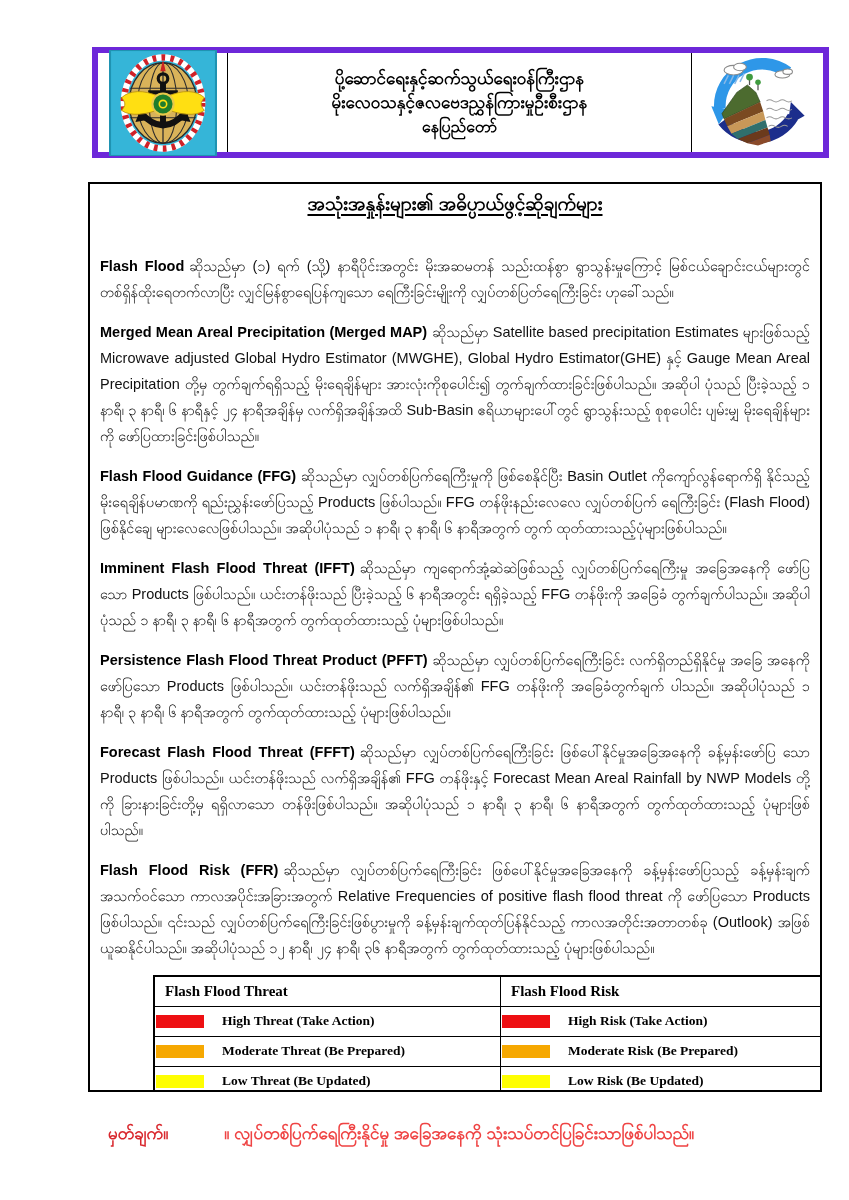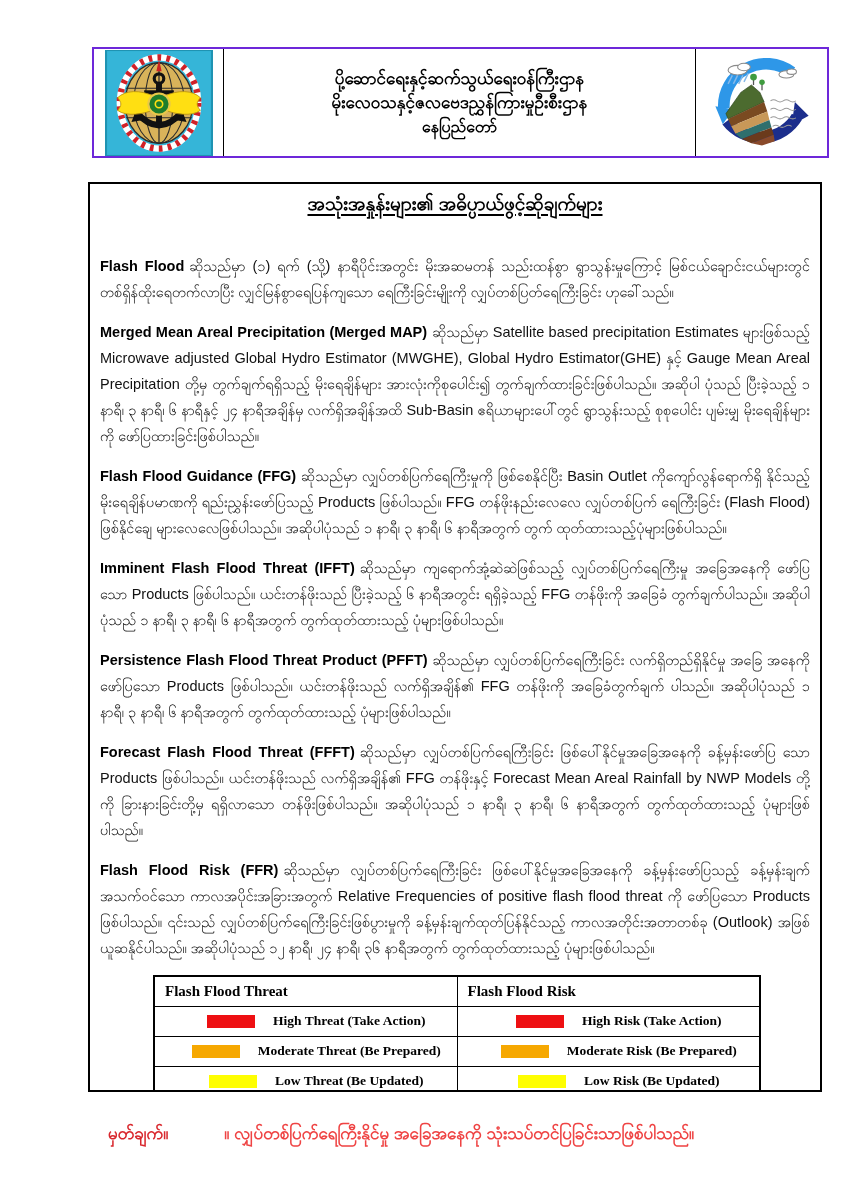--- a/index.html
+++ b/index.html
@@ -5,21 +5,21 @@
   * { margin:0; padding:0; box-sizing:border-box; }
   html,body { background:#e8e8e8; }
   .page {
     position:relative; width:849px; height:1200px; margin:0 auto;
     background:#ffffff; font-family:"Liberation Sans","DejaVu Sans",sans-serif;
     color:#1a1a1a; overflow:hidden;
   }
   
   .letterhead {
     position:absolute; left:92px; top:47px; width:737px; height:111px;
-    border:2px solid #6d28d9; display:flex;
+    border:6px solid #6d28d9; display:flex;
   }
   .lh-cell { display:flex; align-items:center; justify-content:center; }
   .lh-cell.left  { width:130px; border-right:1.5px solid #000; }
   .lh-cell.mid   { flex:1; flex-direction:column; gap:2px; padding:4px 6px; }
   .lh-cell.right { width:132px; border-left:1.5px solid #000; }
   .org-line { font-weight:bold; font-size:17px; line-height:22px; text-align:center; color:#000; }
   .org-line.small { font-size:16px; }
   
   .main-box {
     position:absolute; left:88px; top:182px; width:734px; height:910px;
@@ -32,25 +32,25 @@
   }
   .para {
     text-align:justify; font-size:14.5px; line-height:26px; color:#111;
     margin-bottom:14px; overflow:hidden;
   }
   .para .lead { font-weight:bold; margin-right:5px; color:#000; }
   .para.l2 { height:52px;margin-top:37px; }  .para.l3 { height:78px; }
   .para.l4 { height:104px; } .para.l5 { height:130px; }
   
   .legend-wrap { margin-left:53px; width:608px; }
-  table.legend { border-collapse:collapse; width:608px; border:2px solid #000;
+  table.legend { border-collapse:collapse; width:695px; border:2px solid #000;
     font-family:"Liberation Serif","DejaVu Serif",serif; }
   table.legend th, table.legend td { border:1.5px solid #000; height:30px; vertical-align:middle; }
   table.legend th { text-align:left; padding-left:10px; font-size:15px; font-weight:bold; color:#000; }
-  table.legend td { padding-left:21px; font-size:13.5px; font-weight:bold; color:#000;text-align:center; }
+  table.legend td { padding-left:1px; font-size:13.5px; font-weight:bold; color:#000; }
   .swatch { display:inline-block; width:48px; height:13px; vertical-align:middle; margin-right:18px; }
   .thick-rule { margin-left:31px; margin-top:5px; width:612px; height:4px; background:#000; }
   
   .footer-note {
     position:absolute; left:108px; top:1122px; width:735px;
     display:flex; align-items:baseline; gap:56px;
     font-size:17px; font-weight:bold; line-height:24px;
   }
   
   .seal-svg { width:108px; height:106px; display:block; }

